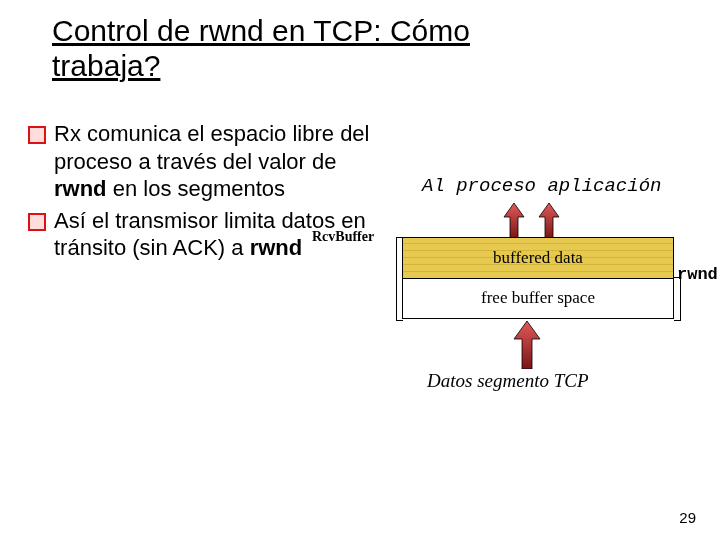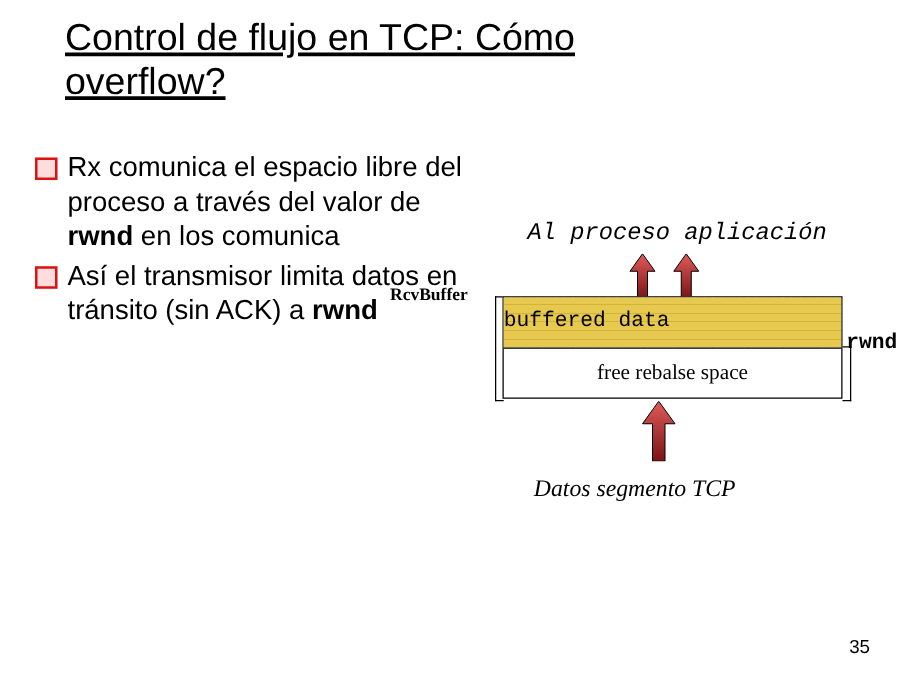--- a/index.html
+++ b/index.html
@@ -56,22 +56,22 @@
     width:270px;height:80px;
     border:1.5px solid #000;
     background:#fff;
   }
   .buffered{
     position:absolute;left:0;top:0;
     width:100%;height:40px;
     background:repeating-linear-gradient(0deg,#e6c94e,#e6c94e 6px,#d1b53a 6px,#d1b53a 7px),
                repeating-linear-gradient(90deg,transparent,transparent 6px,#d1b53a 6px,#d1b53a 7px);
     border-bottom:1.5px solid #000;
-    text-align:left;
-    font-family:Liberation Mono, monospace;
+    text-align:center;
+    font-family:Liberation Serif, serif;
     font-size:17px;
     line-height:40px;
   }
   .free{
     position:absolute;left:0;top:40px;
     width:100%;height:40px;
     text-align:center;
     font-family:"Times New Roman",serif;
     font-size:17px;
     line-height:40px;
@@ -83,21 +83,21 @@
   }
   .rwnd-label{
     position:absolute;left:305px;top:100px;
     font-family:"Courier New",monospace;
     font-weight:bold;font-size:17px;
   }
   .arrow-in{position:absolute;left:140px;top:156px}
   .tcp-label{
     position:absolute;left:55px;top:205px;
     font-family:"Times New Roman",serif;
-    font-style:italic;font-size:19px;margin-top:11px;
+    font-style:italic;font-size:19px;
   }
   .bracket-left{
     position:absolute;left:24px;top:72px;
     width:6px;height:82px;
     border-left:1.5px solid #000;
     border-top:1.5px solid #000;
     border-bottom:1.5px solid #000;
   }
   .bracket-right{
     position:absolute;left:302px;top:112px;
@@ -108,27 +108,27 @@
   }
   .pagenum{
     position:absolute;right:24px;bottom:14px;
     font-family:Arial,sans-serif;font-size:15px;color:#000;
   }
   svg.arr{display:block}
 </style>
 </head>
 <body>
 
-<div class="title">Control de flujo en TCP: Cómo overflow?</div>
+<div class="title">Control de rwnd en TCP: Cómo trabaja?</div>
 
 <div class="bullets">
   <div class="item">
     <div class="mark"></div>
     <div class="txt">
-      <span>Rx comunica el espacio libre del proceso a través del valor de </span><b>rwnd</b><span> en los comunica</span>
+      <span>Rx comunica el espacio libre del proceso a través del valor de </span><b>rwnd</b><span> en los segmentos</span>
     </div>
   </div>
   <div class="item">
     <div class="mark"></div>
     <div class="txt">
       <span>Así el transmisor limita datos en tránsito (sin ACK) a </span><b>rwnd</b><span></span>
     </div>
   </div>
 </div>
 
@@ -146,32 +146,32 @@
   </svg>
   <svg class="arr arrow-up2" width="24" height="36">
     <polygon points="8,36 8,14 2,14 12,0 22,14 16,14 16,36" fill="url(#g1)" stroke="#000" stroke-width="0.8"></polygon>
   </svg>
 
   <div class="bracket-left"></div>
   <div class="rcvbuffer-label">RcvBuffer</div>
 
   <div class="buffer-box">
     <div class="buffered">buffered data</div>
-    <div class="free">free rebalse space</div>
+    <div class="free">free buffer space</div>
   </div>
 
   <div class="bracket-right"></div>
   <div class="rwnd-label">rwnd</div>
 
   <svg class="arr arrow-in" width="30" height="48">
     <defs>
         <linearGradient id="g2" x1="0" y1="1" x2="0" y2="0">
           <stop offset="0" stop-color="#7a1414"></stop>
           <stop offset="1" stop-color="#e05a5a"></stop>
         </linearGradient>
       </defs>
     <polygon points="10,48 10,18 2,18 15,0 28,18 20,18 20,48" fill="url(#g2)" stroke="#000" stroke-width="0.8"></polygon>
   </svg>
 
   <div class="tcp-label">Datos segmento TCP</div>
 </div>
 
-<div class="pagenum">35</div>
+<div class="pagenum">29</div>
 
 </body></html>

